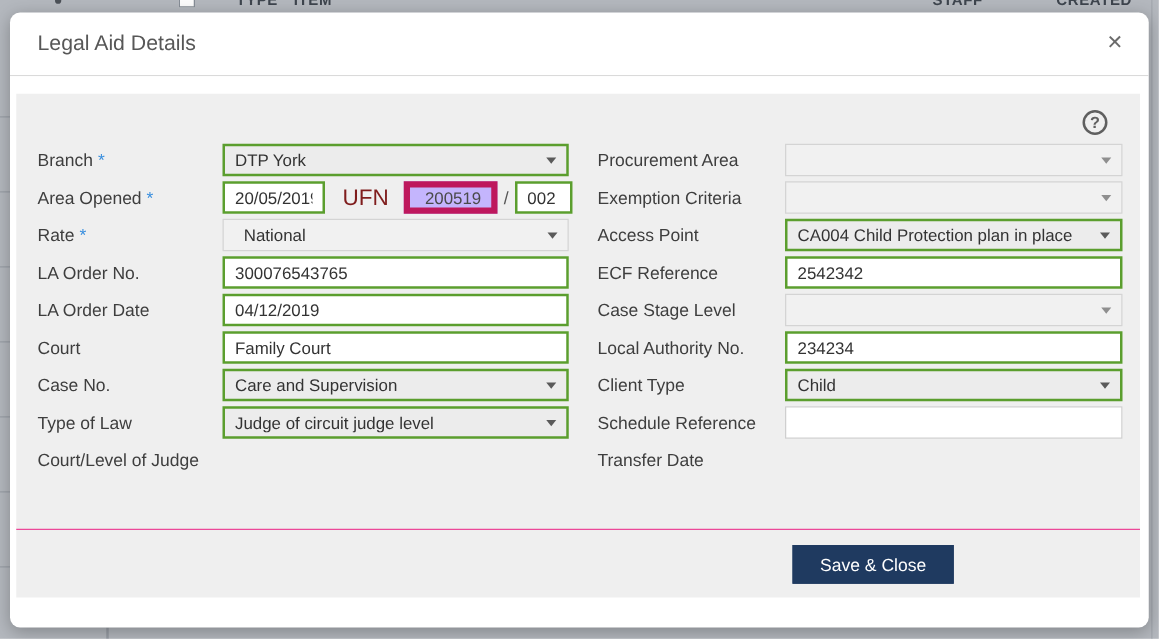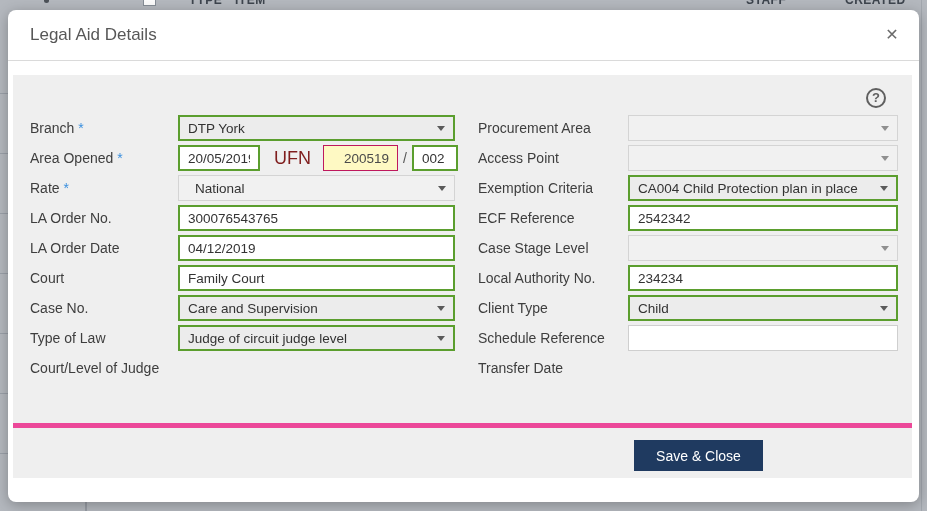--- a/index.html
+++ b/index.html
@@ -44,41 +44,41 @@
   .lbl { font-size:14px; color:#3e3e3e; white-space:nowrap; }
   .req { color:#3a8fde; margin-left:4px; font-size:14px; }
 
   .tinput {
     height:26px; width:100%; padding:0 8px; font-size:13.5px; color:#333;
     border:1px solid #cfcfcf; background:#fff; outline:none;
     font-family:"Liberation Sans", sans-serif;
   }
   .tinput::placeholder { color:#b3b3b3; }
   .valid { border:2px solid #5b9e2e !important; }
-  .disabled-input { background:#fef9c3; border:1px solid #be185d; color:#4a4a4a; }
+  .disabled-input { background:#c4b5fd; border:5px solid #be185d; color:#4a4a4a; }
 
   .select {
     height:26px; width:100%; padding:0 8px; display:flex; align-items:center;
     justify-content:space-between; background:#ececec; border:1px solid #cfcfcf;
     cursor:pointer;
   }
   .select .selval { font-size:13.5px; color:#333; white-space:nowrap; overflow:hidden; }
   .select.empty { background:#f1f1f1; border:1px solid #d4d4d4;padding-left:16px; }
   .arrow { width:0; height:0; border-left:4px solid transparent; border-right:4px solid transparent; border-top:5px solid #5a5a5a; flex:0 0 auto; margin-left:6px; }
   .arrow.dim { border-top-color:#8f8f8f; }
 
   
   .ufn-date { width:82px; flex:0 0 auto; }
   .ufn-lbl { font-size:18px; color:#7f1d1d; margin:0 12px 0 14px; }
   .ufn-val { width:75px; flex:0 0 auto; text-align:right; }
   .ufn-sep { font-size:14px; color:#555; margin:0 5px; }
   .ufn-seq { width:46px; flex:0 0 auto; }
 
   
-  .panel-footer { position:absolute; left:0; right:0; bottom:0; height:55px; border-top:5px solid #ec4899; }
+  .panel-footer { position:absolute; left:0; right:0; bottom:0; height:55px; border-top:1px solid #ec4899; }
   .btn { position:absolute; top:12px; height:31px; font-size:14px; cursor:pointer; font-family:"Liberation Sans", sans-serif; }
   .btn-primary { right:149px; width:129px; background:#1f3a60; color:#fff; border:1px solid #1f3a60; }
   .btn-secondary { right:14px; width:128px; background:#fff; color:#2778be; border:1px solid #1f3a60; }
 </style>
 </head>
 <body>
 
 <span class="bg-dot"></span>
 <span class="bg-checkbox"></span>
 <span class="bg-header-text" style="left:189px">TYPE</span>
@@ -175,24 +175,24 @@
           <span class="arrow"></span>
         </div>
       </div>
     </div>
 
     <div class="stack labels-right">
       <div class="frow">
           <span class="lbl">Procurement Area</span>
         </div>
       <div class="frow">
+          <span class="lbl">Exemption Criteria</span>
+        </div>
+      <div class="frow">
           <span class="lbl">Access Point</span>
-        </div>
-      <div class="frow">
-          <span class="lbl">Exemption Criteria</span>
         </div>
       <div class="frow">
           <span class="lbl">ECF Reference</span>
         </div>
       <div class="frow">
           <span class="lbl">Case Stage Level</span>
         </div>
       <div class="frow">
           <span class="lbl">Local Authority No.</span>
         </div>

